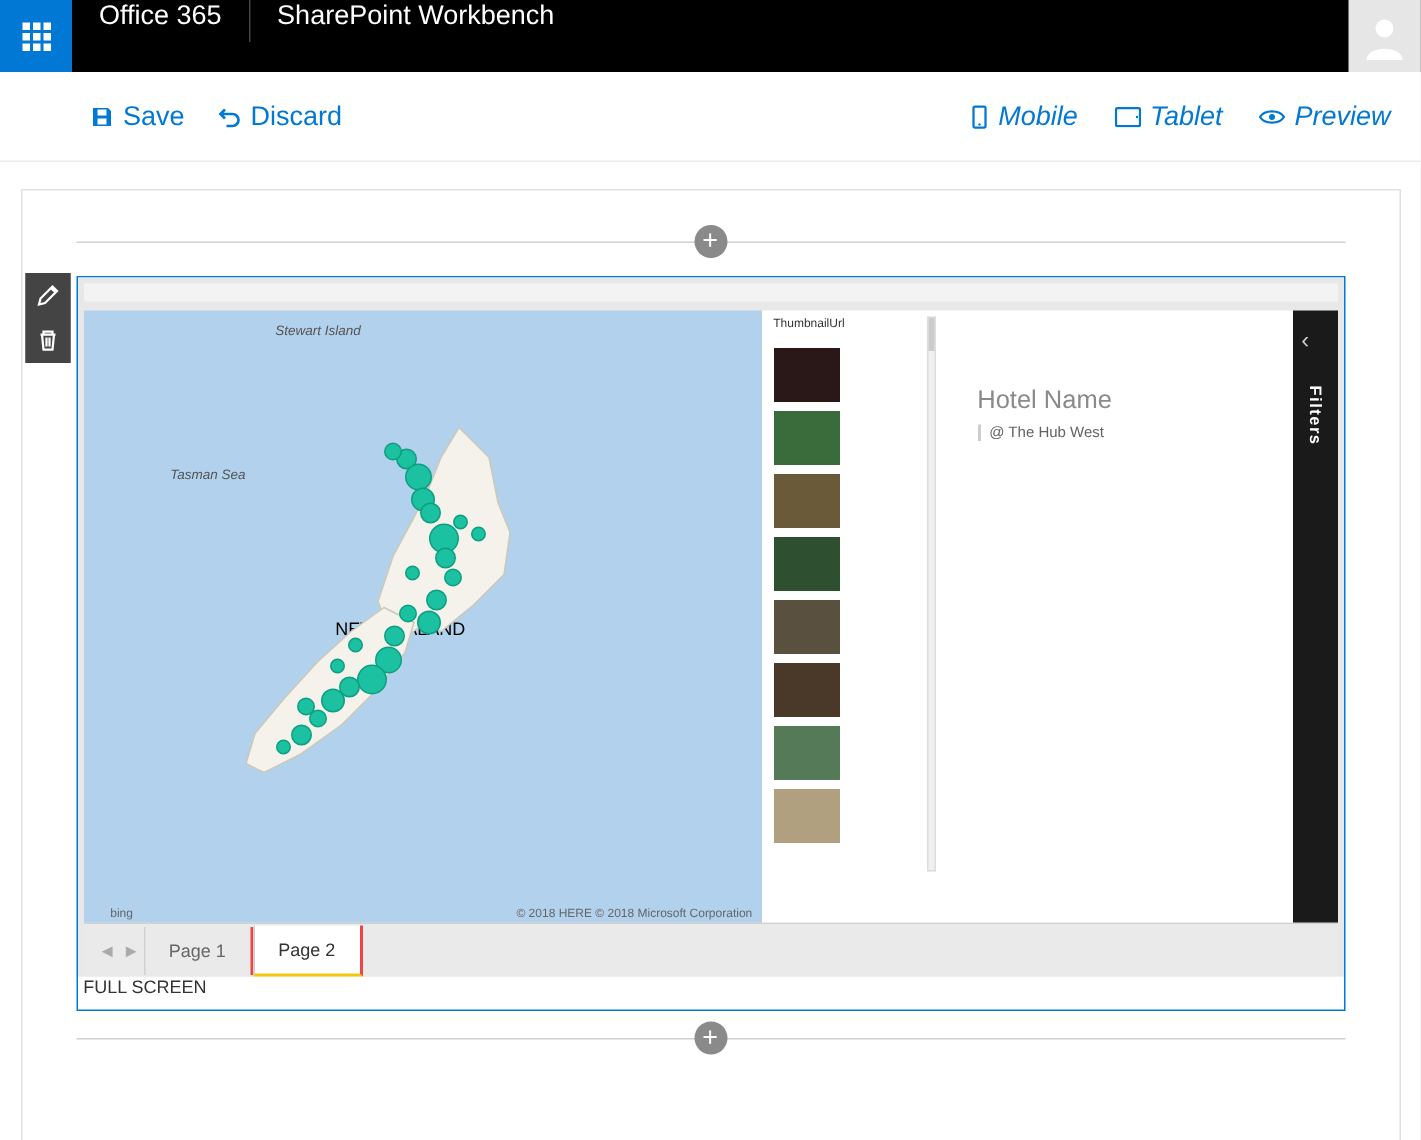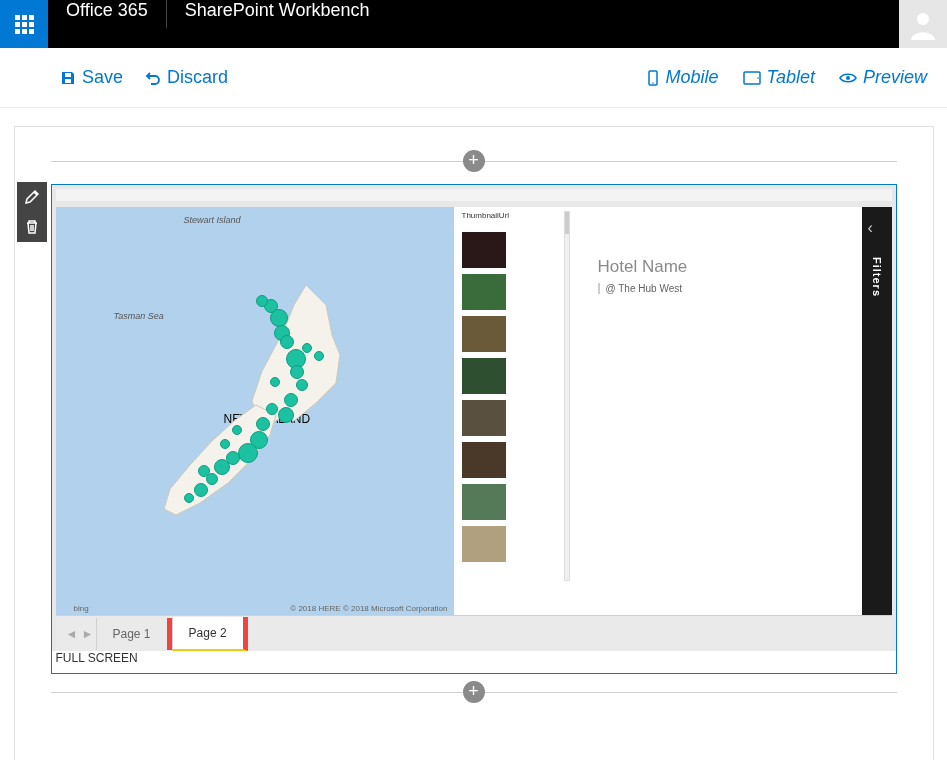--- a/index.html
+++ b/index.html
@@ -35,21 +35,21 @@
 .wp-outer { margin: 22px 0 0 0; position: relative; }
 .wp-toolbar { position: absolute; left: -34px; top: -2px; width: 30px; background: #444; }
 .wp-toolbar button { width: 30px; height: 30px; background: #444; border: none; display: flex; align-items: center; justify-content: center; cursor: pointer; }
 .wp-toolbar svg { width: 16px; height: 16px; fill: #fff; stroke: #fff; }
 .wp-frame { border: 1px solid #0078d4; background: #fff; }
 
 
 .pbi { background: #e8e8e8; padding: 4px 4px 0 4px; }
 .pbi-top { height: 12px; background: #f3f3f3; margin-bottom: 6px; }
 .pbi-body { display: flex; height: 408px; position: relative; }
-.map-col { width: 398px; background: #b2d1ed; position: relative; overflow: hidden; }
+.map-col { width: 452px; background: #b2d1ed; position: relative; overflow: hidden; }
 .map-label { position: absolute; font-size: 9px; color: #555; font-style: italic; }
 .nz-country { position: absolute; font-size: 12px; color: #000; font-weight: 400; left: 168px; top: 206px; text-align: center; line-height: 13px; }
 .nz-shape { position: absolute; left: 100px; top: 78px; width: 210px; height: 236px; }
 .dot { position: absolute; border-radius: 50%; background: #1bc1a1; border: 1px solid #0d9e81; }
 .attrib { position: absolute; bottom: 2px; font-size: 8px; color: #666; }
 .bing-logo { left: 6px; margin-left: 12px; }
 .copyright { right: 6px; }
 
 .thumb-col { width: 118px; background: #fff; padding: 4px 0 0 8px; position: relative; }
 .thumb-header { font-size: 8px; color: #333; margin-bottom: 12px; }
@@ -61,21 +61,21 @@
 .detail-title { font-size: 17px; color: #8a8a8a; margin-bottom: 6px; }
 .detail-sub { border-left: 2px solid #ccc; padding-left: 6px; font-size: 10px; color: #636363; }
 
 .filter-panel { width: 30px; background: #1a1a1a; position: relative; }
 .filter-chevron { position: absolute; top: 12px; left: 6px; color: #ccc; font-size: 16px; }
 .filter-label { position: absolute; top: 50px; left: 50%; transform: translateX(-50%) rotate(0deg); writing-mode: vertical-rl; color: #fff; font-size: 11px; letter-spacing: 1px; font-weight: 600; }
 
 .pbi-footer { height: 36px; background: #eaeaea; display: flex; align-items: center; padding: 0 8px; border-top: 1px solid #d0d0d0; }
 .page-nav { display: flex; align-items: center; }
 .nav-arrow { width: 16px; color: #aaa; font-size: 12px; text-align: center; }
-.page-tab { padding: 9px 16px; font-size: 12px; color: #666; border-left: 1px solid #d0d0d0; border-right: 5px solid #ef4444; cursor: pointer; }
+.page-tab { padding: 9px 16px; font-size: 12px; color: #666; border-left: 1px solid #d0d0d0; border-right: 2px solid #ef4444; cursor: pointer; }
 .page-tab.active { background: #fff; color: #333; border-bottom: 2px solid #f2c811; }
 .fullscreen-link { font-size: 12px; color: #333; padding: 0 0 8px 4px; display: block; }
 
 </style>
 </head>
 <body>
 
 <div class="topbar">
   <div class="waffle">
     <div class="waffle-grid">

